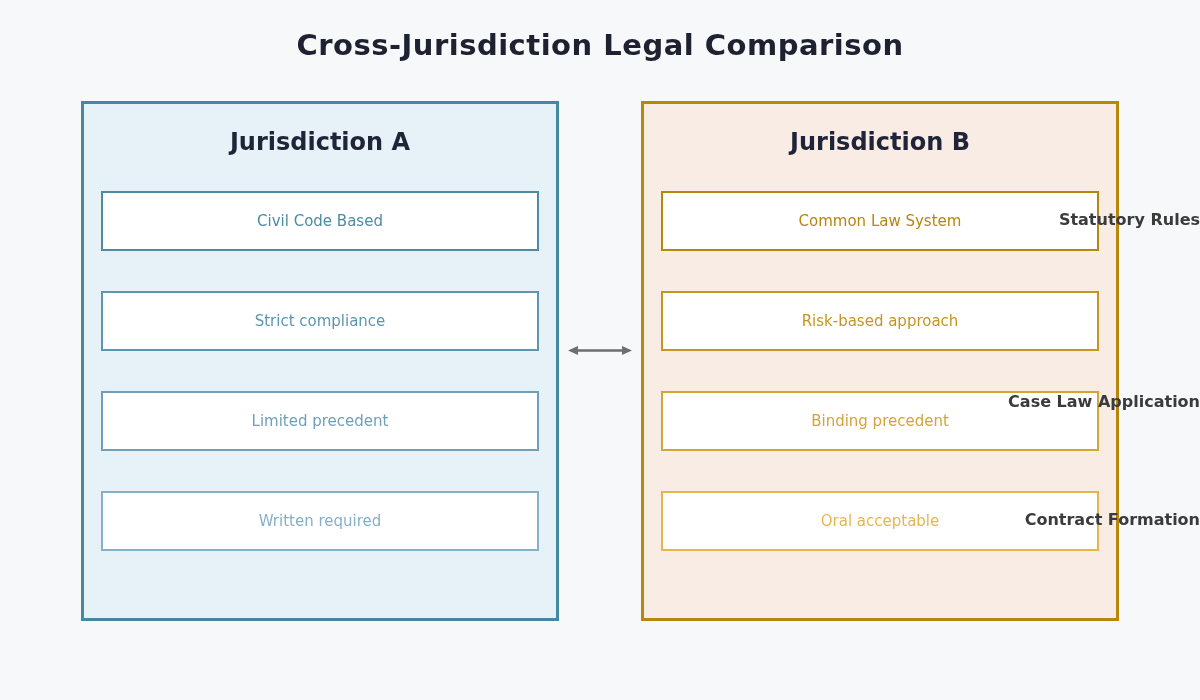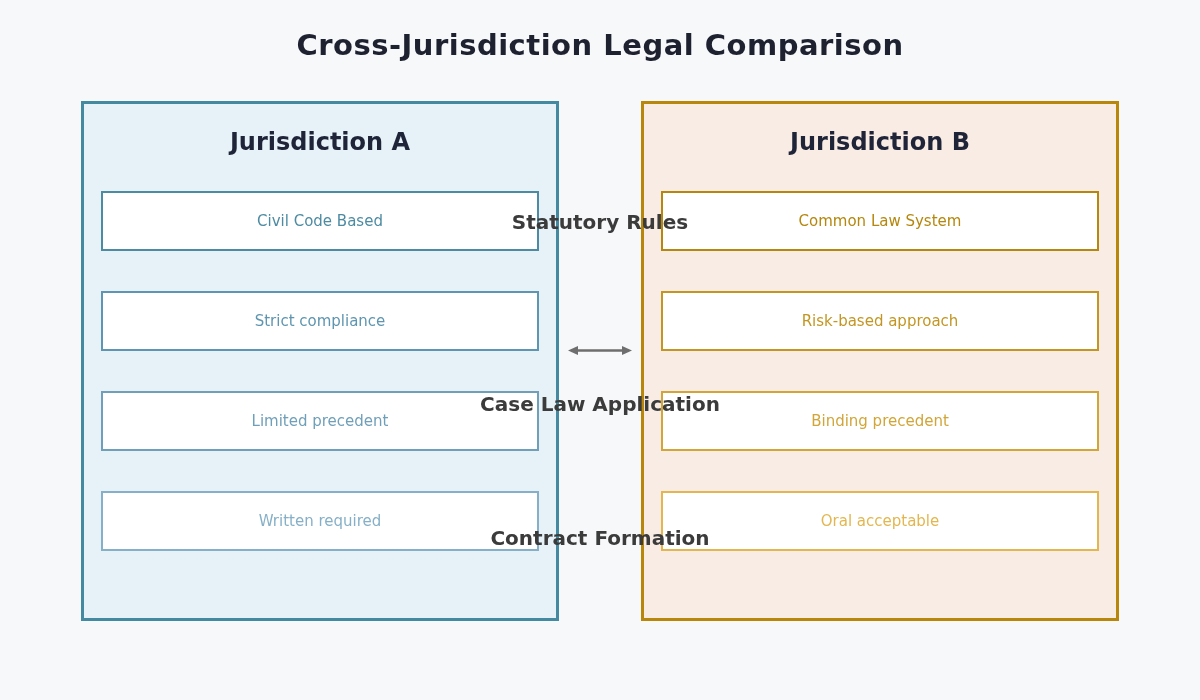--- a/index.html
+++ b/index.html
@@ -60,29 +60,29 @@
   }
   .row-0 { top: 87px; }
   .row-1 { top: 187px; }
   .row-2 { top: 287px; }
   .row-3 { top: 387px; }
 
   .category-label {
     position: absolute;
     left: 0;
     width: 1200px;
-    text-align: center;
-    font-size: 20px;
+    text-align: right;
+    font-size: 16px;
     font-weight: bold;
     z-index: 5;
   }
   .cat-0 { top: 210px; }
   .cat-1 { top: 310px; }
   .cat-2 { top: 392px; }
-  .cat-3 { top: 510px; margin-top: 16px; }
+  .cat-3 { top: 510px; }
 
   .compare-arrow {
     position: absolute;
     left: 568px;
     top: 343px;
     width: 64px;
     height: 15px;
     z-index: 6;
   }
 </style>

